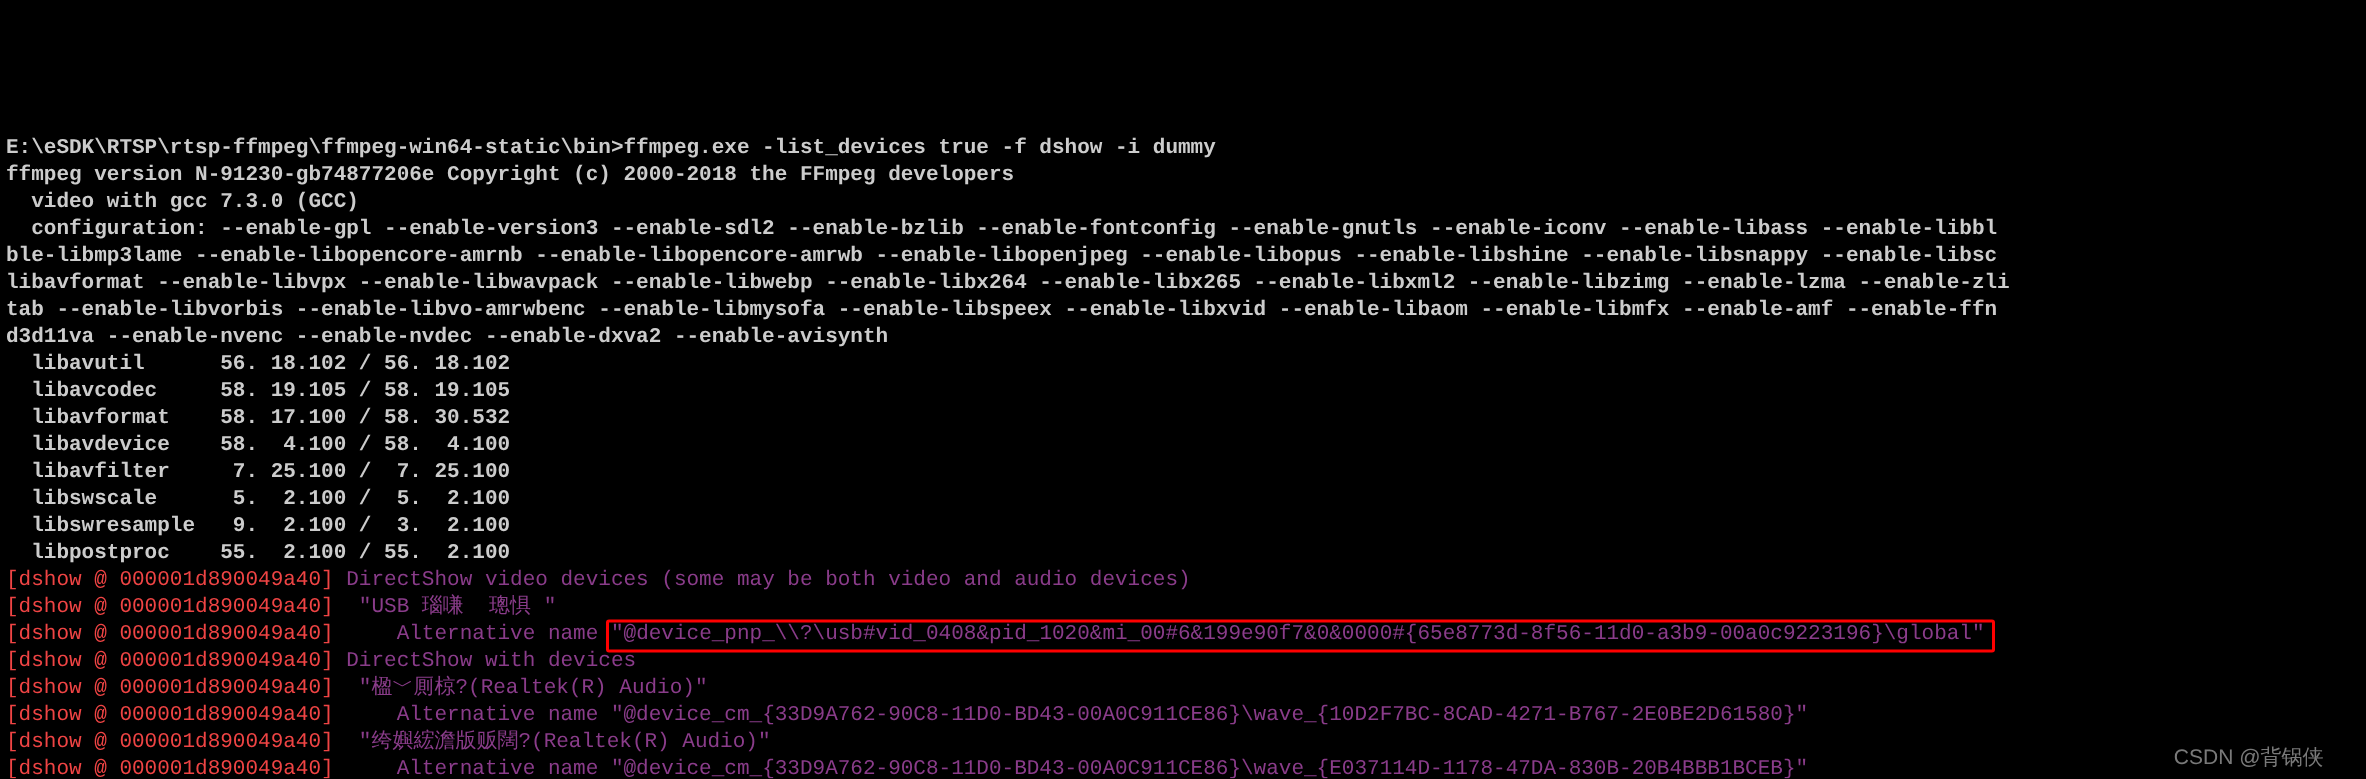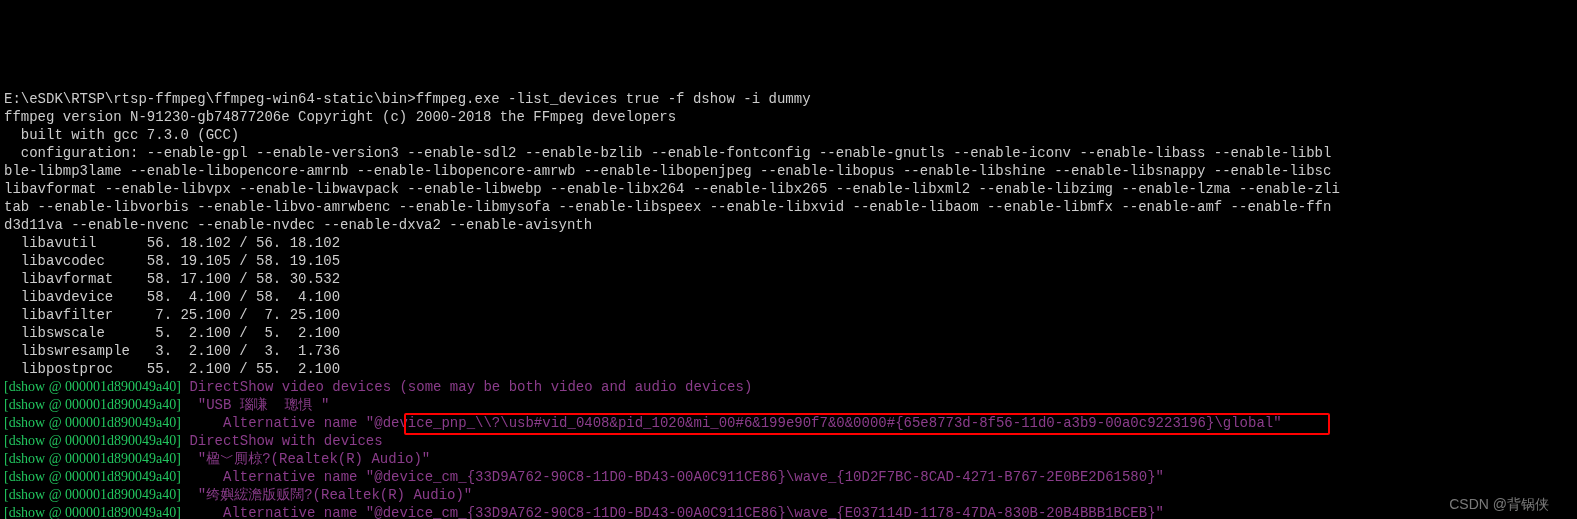--- a/index.html
+++ b/index.html
@@ -13,22 +13,22 @@
     white-space: pre;
     overflow: hidden;
     width: 1577px;
     height: 519px;
     position: relative;
   }
   .term {
     padding: 0 4px;
   }
   .line { white-space: pre; }
-  .white  { color: #cccccc; }
-  .yellow { color: #22c55e; font-family: Liberation Serif, serif; }
+  .white  { color: #cccccc; font-weight: bold; }
+  .yellow { color: #ef4444; }
   .purple { color: #8a3c8a; }
   .hlbox {
     position: absolute;
     border: 2px solid #ff0000;
     border-radius: 2px;
     pointer-events: none;
   }
   .watermark {
     position: absolute;
     right: 28px;
@@ -40,33 +40,33 @@
   }
 </style>
 </head>
 <body>
 
 
 
 <div class="term">
 <span class="line white">E:\eSDK\RTSP\rtsp-ffmpeg\ffmpeg-win64-static\bin&gt;ffmpeg.exe -list_devices true -f dshow -i dummy</span>
 <span class="line white">ffmpeg version N-91230-gb74877206e Copyright (c) 2000-2018 the FFmpeg developers</span>
-<span class="line white">  built with gcc 7.3.0 (GCC)</span>
+<span class="line white">  video with gcc 7.3.0 (GCC)</span>
 <span class="line white">  configuration: --enable-gpl --enable-version3 --enable-sdl2 --enable-bzlib --enable-fontconfig --enable-gnutls --enable-iconv --enable-libass --enable-libbl</span>
 <span class="line white">ble-libmp3lame --enable-libopencore-amrnb --enable-libopencore-amrwb --enable-libopenjpeg --enable-libopus --enable-libshine --enable-libsnappy --enable-libsc</span>
 <span class="line white">libavformat --enable-libvpx --enable-libwavpack --enable-libwebp --enable-libx264 --enable-libx265 --enable-libxml2 --enable-libzimg --enable-lzma --enable-zli</span>
 <span class="line white">tab --enable-libvorbis --enable-libvo-amrwbenc --enable-libmysofa --enable-libspeex --enable-libxvid --enable-libaom --enable-libmfx --enable-amf --enable-ffn</span>
 <span class="line white">d3d11va --enable-nvenc --enable-nvdec --enable-dxva2 --enable-avisynth</span>
 <span class="line white">  libavutil      56. 18.102 / 56. 18.102</span>
 <span class="line white">  libavcodec     58. 19.105 / 58. 19.105</span>
 <span class="line white">  libavformat    58. 17.100 / 58. 30.532</span>
 <span class="line white">  libavdevice    58.  4.100 / 58.  4.100</span>
 <span class="line white">  libavfilter     7. 25.100 /  7. 25.100</span>
 <span class="line white">  libswscale      5.  2.100 /  5.  2.100</span>
-<span class="line white">  libswresample   3.  2.100 /  3.  1.736</span>
+<span class="line white">  libswresample   9.  2.100 /  3.  2.100</span>
 <span class="line white">  libpostproc    55.  2.100 / 55.  2.100</span>
 <span class="line"><span class="yellow">[dshow @ 000001d890049a40]</span><span class="purple"> DirectShow video devices (some may be both video and audio devices)</span></span>
 <span class="line"><span class="yellow">[dshow @ 000001d890049a40]</span><span class="purple">  "USB 瑙嗛  璁惧 "</span></span>
 <span class="line"><span class="yellow">[dshow @ 000001d890049a40]</span><span class="purple">     Alternative name </span><span class="purple" id="hl-target">"@device_pnp_\\?\usb#vid_0408&amp;pid_1020&amp;mi_00#6&amp;199e90f7&amp;0&amp;0000#{65e8773d-8f56-11d0-a3b9-00a0c9223196}\global"</span></span>
 <span class="line"><span class="yellow">[dshow @ 000001d890049a40]</span><span class="purple"> DirectShow with devices</span></span>
 <span class="line"><span class="yellow">[dshow @ 000001d890049a40]</span><span class="purple">  "楹﹀厠椋?(Realtek(R) Audio)"</span></span>
 <span class="line"><span class="yellow">[dshow @ 000001d890049a40]</span><span class="purple">     Alternative name "@device_cm_{33D9A762-90C8-11D0-BD43-00A0C911CE86}\wave_{10D2F7BC-8CAD-4271-B767-2E0BE2D61580}"</span></span>
 <span class="line"><span class="yellow">[dshow @ 000001d890049a40]</span><span class="purple">  "绔嬩綋澹版贩闊?(Realtek(R) Audio)"</span></span>
 <span class="line"><span class="yellow">[dshow @ 000001d890049a40]</span><span class="purple">     Alternative name "@device_cm_{33D9A762-90C8-11D0-BD43-00A0C911CE86}\wave_{E037114D-1178-47DA-830B-20B4BBB1BCEB}"</span></span>
 

